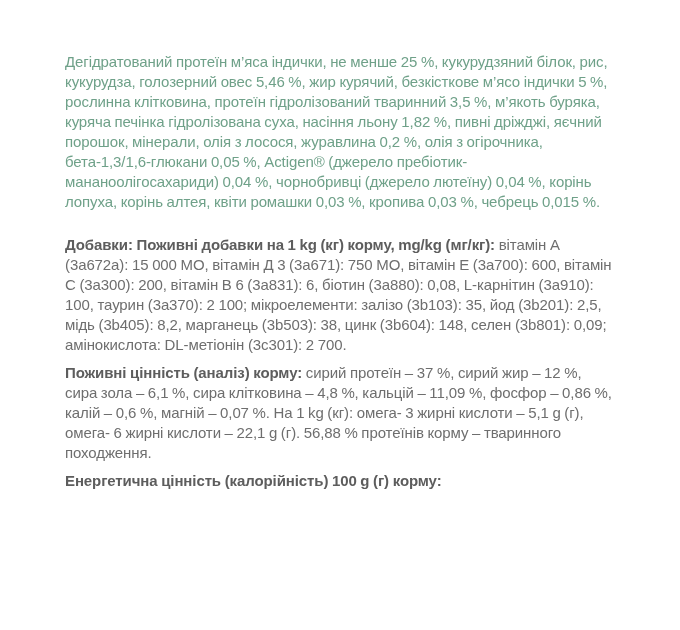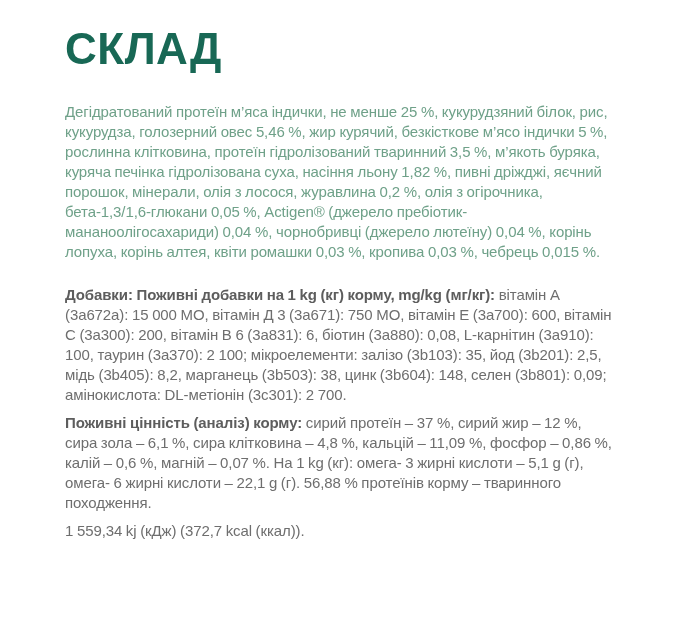--- a/index.html
+++ b/index.html
@@ -42,25 +42,24 @@
     font-weight: 700;
     color: var(--details_bold, #5d5d5d);
   }
   .block { display: block; }
 </style>
 </head>
 <body>
 
 <div class="sheet">
 
-  <h1 class="title">СКЛАД</h1>
 
   <p class="ingredients">Дегідратований протеїн м’яса індички, не менше 25 %, кукурудзяний білок, рис, кукурудза, голозерний овес 5,46 %, жир курячий, безкісткове м’ясо індички 5 %, рослинна клітковина, протеїн гідролізований тваринний 3,5 %, м’якоть буряка, куряча печінка гідролізована суха, насіння льону 1,82 %, пивні дріжджі, яєчний порошок, мінерали, олія з лосося, журавлина 0,2 %, олія з огірочника, бета-1,3/1,6-глюкани 0,05 %, Actigen® (джерело пребіотик-мананоолігосахариди) 0,04 %, чорнобривці (джерело лютеїну) 0,04 %, корінь лопуха, корінь алтея, квіти ромашки 0,03 %, кропива 0,03 %, чебрець 0,015 %.</p>
 
   <p class="details"><strong>Добавки: Поживні добавки на 1 kg (кг) корму, mg/kg (мг/кг):</strong> <span>вітамін А (3a672a): 15 000 МО, вітамін Д 3 (3a671): 750 МО, вітамін Е (3a700): 600, вітамін С (3a300): 200, вітамін В 6 (3a831): 6, біотин (3a880): 0,08, L-карнітин (3a910): 100, таурин (3a370): 2 100; мікроелементи: залізо (3b103): 35, йод (3b201): 2,5, мідь (3b405): 8,2, марганець (3b503): 38, цинк (3b604): 148, селен (3b801): 0,09; амінокислота: DL-метіонін (3c301): 2 700.</span></p>
 
   <p class="details"><strong>Поживні цінність (аналіз) корму:</strong> <span>сирий протеїн – 37 %, сирий жир – 12 %, сира зола – 6,1 %, сира клітковина – 4,8 %, кальцій – 11,09 %, фосфор – 0,86 %, калій – 0,6 %, магній – 0,07 %. На 1 kg (кг): омега- 3 жирні кислоти – 5,1 g (г), омега- 6 жирні кислоти – 22,1 g (г). 56,88 % протеїнів корму – тваринного походження.</span></p>
 
   <p class="details">
-      <span class="block">1 559,34 kj (кДж) (372,7 kcal (ккал)).</span>
+      <strong class="block">Енергетична цінність (калорійність) 100 g (г) корму:</strong>
     </p>
 
 </div>
 
 </body></html>

